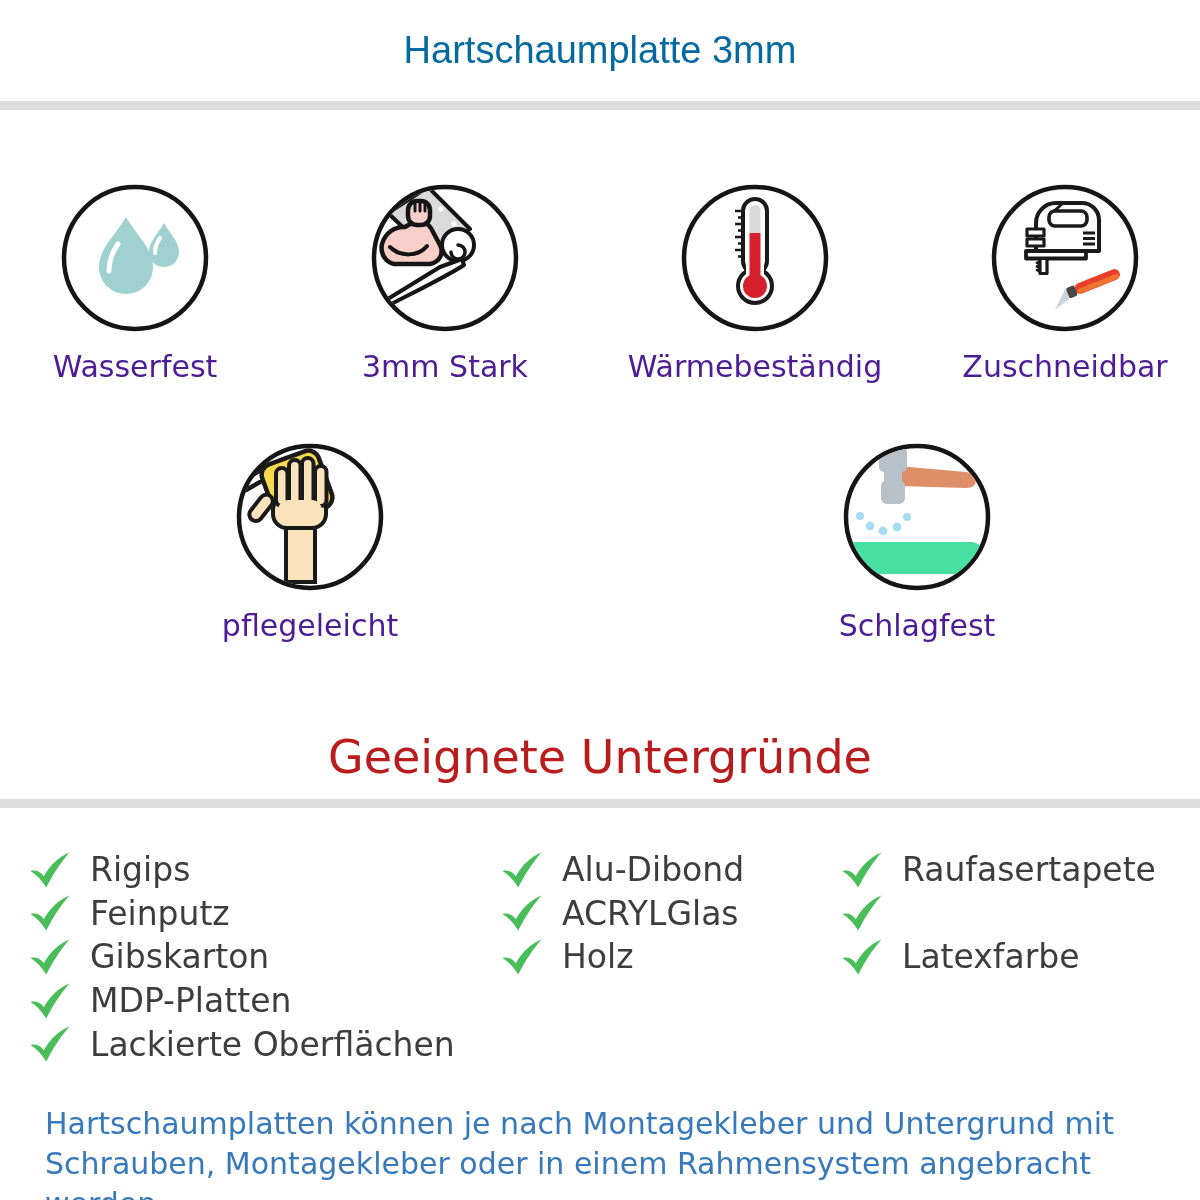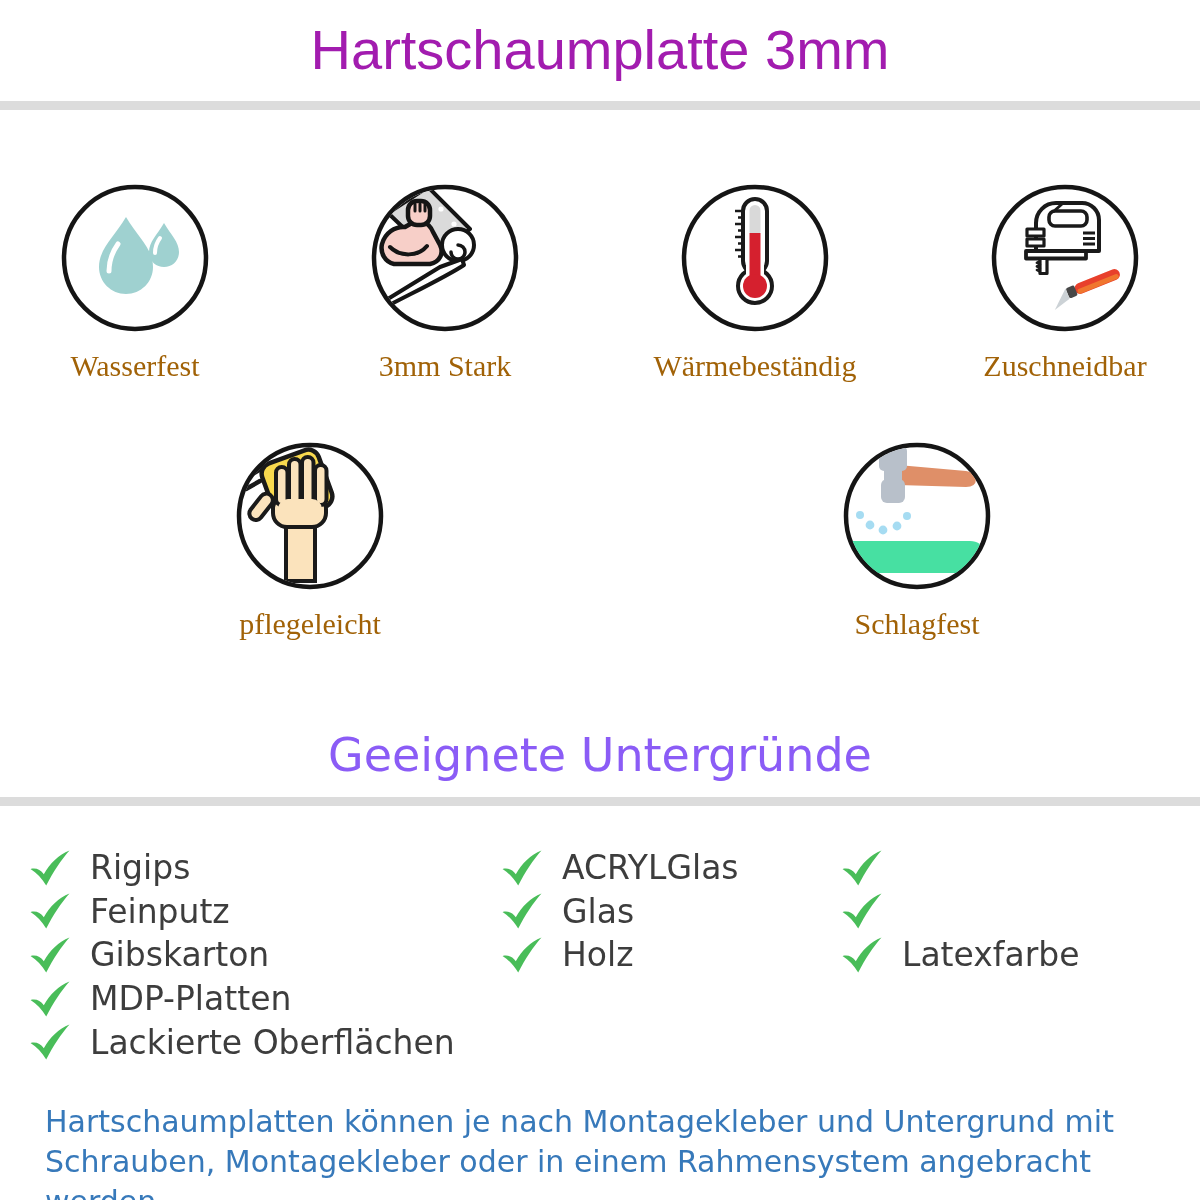--- a/index.html
+++ b/index.html
@@ -6,38 +6,38 @@
   body{
     width:1200px;height:1200px;background:#ffffff;overflow:hidden;
     font-family:"DejaVu Sans","Liberation Sans",sans-serif;
     -webkit-font-smoothing:antialiased;
   }
   .page{width:1200px;height:1200px;position:relative;}
 
   .title{
     margin-top:20px;text-align:center;
     font-family:"Liberation Sans",sans-serif;
-    font-size:56px;line-height:60px;color:#a21caf;font-weight:400;
+    font-size:38px;line-height:60px;color:#0369a1;font-weight:400;
   }
   .divider{height:9px;background:#dcdcdc;width:1200px;}
   .divider.d1{margin-top:21px;}
   .divider.d2{margin-top:14px;}
 
   .feature-row{display:flex;}
   .row1{margin-top:73px;padding:0 60px;justify-content:space-between;}
   .row2{margin-left:235px;width:757px;justify-content:space-between;margin-top:58px;}
   .feature{width:150px;display:flex;flex-direction:column;align-items:center;}
   .feature-label{
     margin-top:16px;white-space:nowrap;
-    font-size:30px;color:#a16207;text-align:center;font-family:Liberation Serif, serif;
+    font-size:30px;color:#4c1d95;text-align:center;
   }
 
   .sub-heading{
     margin-top:86px;text-align:center;
-    font-size:46px;line-height:56px;color:#8b5cf6;font-weight:400;
+    font-size:46px;line-height:56px;color:#b91c1c;font-weight:400;
   }
 
   .checklist{display:flex;margin-top:40px;padding-left:28px;}
   .check-col{list-style:none;margin:0;padding:0;}
   .col1{width:472px;}
   .col2{width:340px;}
   .col3{flex:1;}
   .check-col li{height:43.6px;display:flex;align-items:center;}
   .check-icon{width:44px;height:38px;flex:0 0 44px;margin-right:18px;}
   .check-label{font-size:33px;color:#3d3d3d;white-space:nowrap;}
@@ -218,41 +218,42 @@
           </svg>
         <span class="check-label">Lackierte Oberflächen</span>
       </li>
     </ul>
 
     <ul class="check-col col2">
       <li>
         <svg class="check-icon" viewBox="0 0 46 40">
             <path d="M2.5 21 C 8 19.5, 13 21.5, 16.5 26.5 C 23 15, 32 6, 43.5 1.5 C 35 11, 26 24.5, 19 38.5 C 14.5 31, 9 25, 2.5 21 Z" fill="#49bd59"></path>
           </svg>
+        <span class="check-label">Alu-Dibond</span>
+      </li>
+      <li>
+        <svg class="check-icon" viewBox="0 0 46 40">
+            <path d="M2.5 21 C 8 19.5, 13 21.5, 16.5 26.5 C 23 15, 32 6, 43.5 1.5 C 35 11, 26 24.5, 19 38.5 C 14.5 31, 9 25, 2.5 21 Z" fill="#49bd59"></path>
+          </svg>
         <span class="check-label">ACRYLGlas</span>
       </li>
       <li>
         <svg class="check-icon" viewBox="0 0 46 40">
             <path d="M2.5 21 C 8 19.5, 13 21.5, 16.5 26.5 C 23 15, 32 6, 43.5 1.5 C 35 11, 26 24.5, 19 38.5 C 14.5 31, 9 25, 2.5 21 Z" fill="#49bd59"></path>
           </svg>
-        <span class="check-label">Glas</span>
-      </li>
-      <li>
-        <svg class="check-icon" viewBox="0 0 46 40">
-            <path d="M2.5 21 C 8 19.5, 13 21.5, 16.5 26.5 C 23 15, 32 6, 43.5 1.5 C 35 11, 26 24.5, 19 38.5 C 14.5 31, 9 25, 2.5 21 Z" fill="#49bd59"></path>
-          </svg>
         <span class="check-label">Holz</span>
       </li>
     </ul>
 
     <ul class="check-col col3">
       <li>
         <svg class="check-icon" viewBox="0 0 46 40">
             <path d="M2.5 21 C 8 19.5, 13 21.5, 16.5 26.5 C 23 15, 32 6, 43.5 1.5 C 35 11, 26 24.5, 19 38.5 C 14.5 31, 9 25, 2.5 21 Z" fill="#49bd59"></path>
           </svg>
+        <span class="check-label">Raufasertapete</span>
       </li>
       <li>
         <svg class="check-icon" viewBox="0 0 46 40">
             <path d="M2.5 21 C 8 19.5, 13 21.5, 16.5 26.5 C 23 15, 32 6, 43.5 1.5 C 35 11, 26 24.5, 19 38.5 C 14.5 31, 9 25, 2.5 21 Z" fill="#49bd59"></path>
           </svg>
       </li>
       <li>
         <svg class="check-icon" viewBox="0 0 46 40">
             <path d="M2.5 21 C 8 19.5, 13 21.5, 16.5 26.5 C 23 15, 32 6, 43.5 1.5 C 35 11, 26 24.5, 19 38.5 C 14.5 31, 9 25, 2.5 21 Z" fill="#49bd59"></path>
           </svg>

